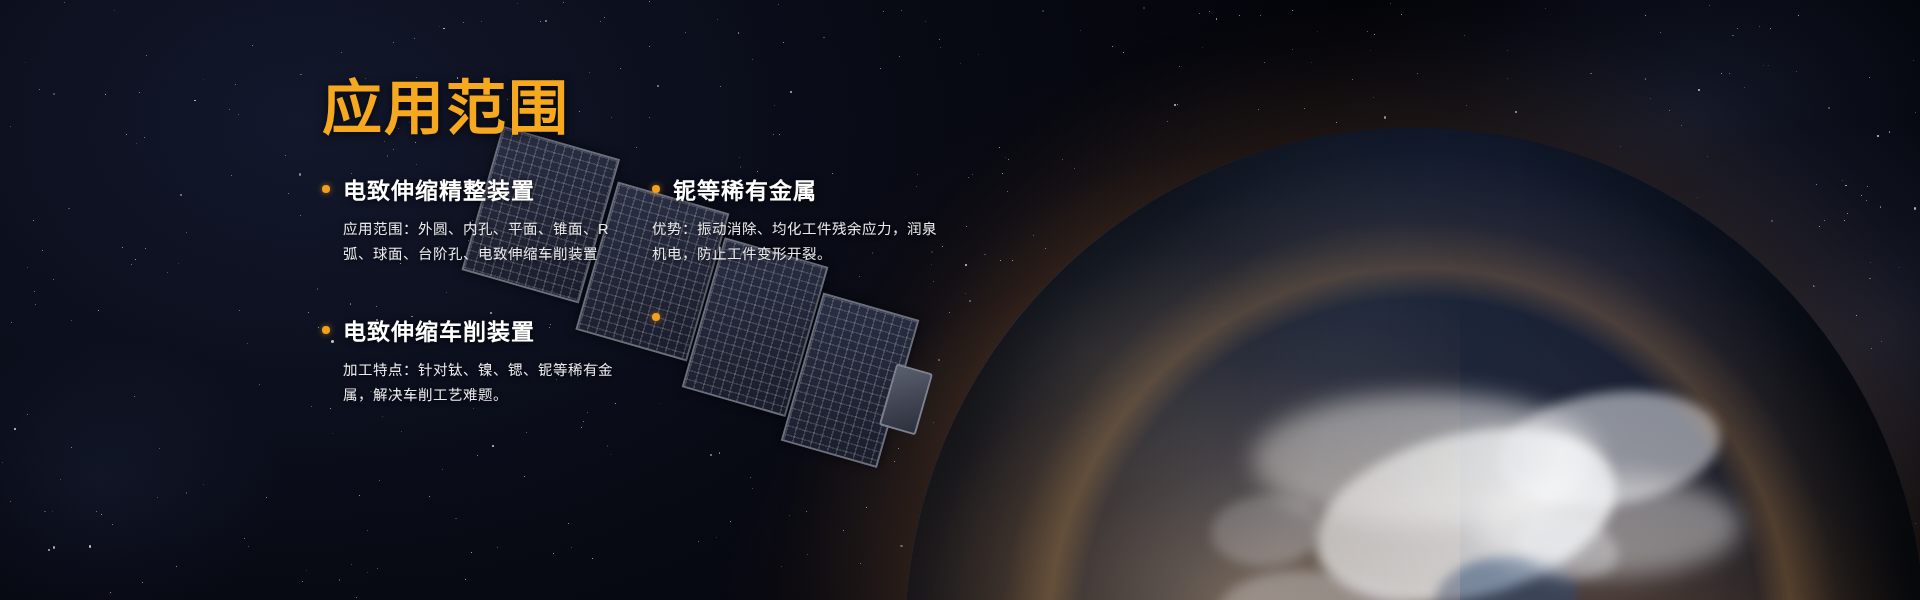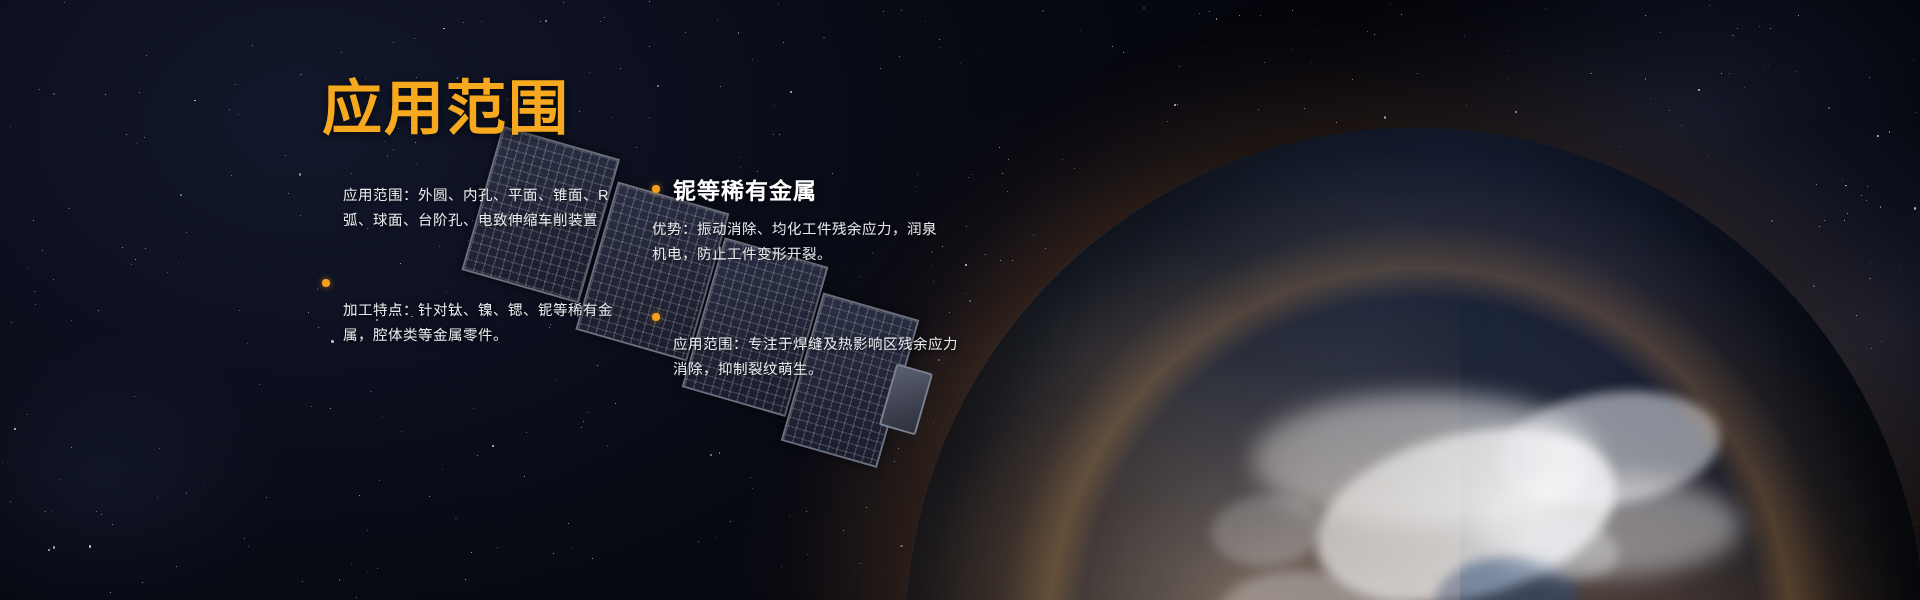--- a/index.html
+++ b/index.html
@@ -583,46 +583,50 @@
 
   <div class="content">
 
     <div class="brand">应用范围</div>
 
     <div class="cols">
 
       <div class="col col-left">
 
         <div class="item">
+          <div class="item-head">
+            <span class="dot"></span>
+            <span class="item-title">电致伸缩精整装置</span>
+          </div>
           <div class="item-desc">应用范围：外圆、内孔、平面、锥面、R弧、球面、台阶孔、电致伸缩车削装置</div>
         </div>
 
         <div class="item">
           <div class="item-head">
             <span class="dot"></span>
+            <span class="item-title">电致伸缩车削装置</span>
           </div>
-          <div class="item-desc">加工特点：针对钛、镍、锶、铌等稀有金属，腔体类等金属零件。</div>
+          <div class="item-desc">加工特点：针对钛、镍、锶、铌等稀有金属，解决车削工艺难题。</div>
         </div>
 
       </div>
 
       <div class="col col-right">
 
         <div class="item">
           <div class="item-head">
             <span class="dot"></span>
             <span class="item-title">铌等稀有金属</span>
           </div>
           <div class="item-desc">优势：振动消除、均化工件残余应力，润泉机电，防止工件变形开裂。</div>
         </div>
 
         <div class="item">
           <div class="item-head">
             <span class="dot"></span>
           </div>
-          <div class="item-desc">应用范围：专注于焊缝及热影响区残余应力消除，抑制裂纹萌生。</div>
         </div>
 
       </div>
 
     </div>
   </div>
 </div>
 
 </body></html>

